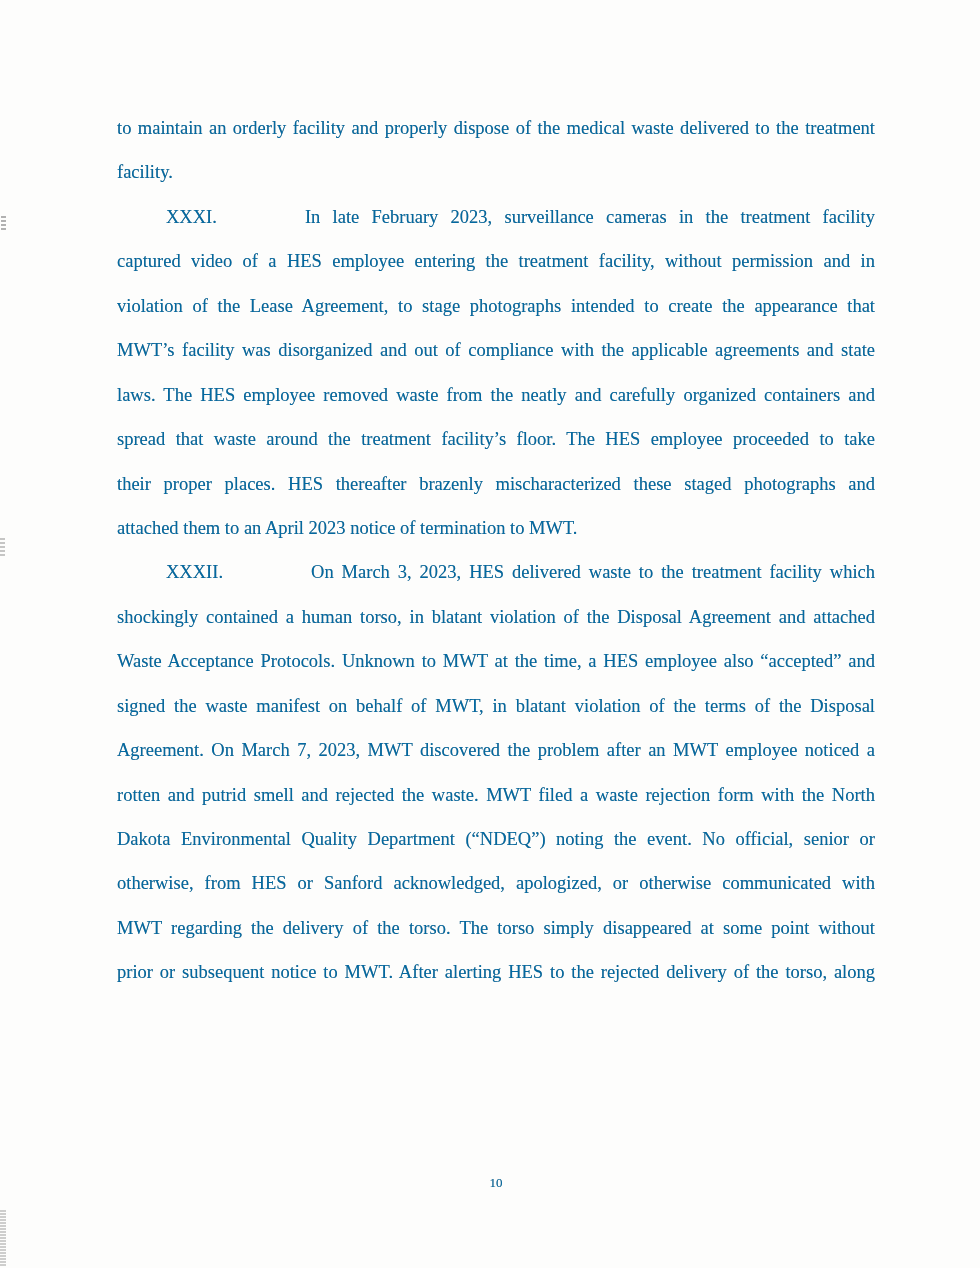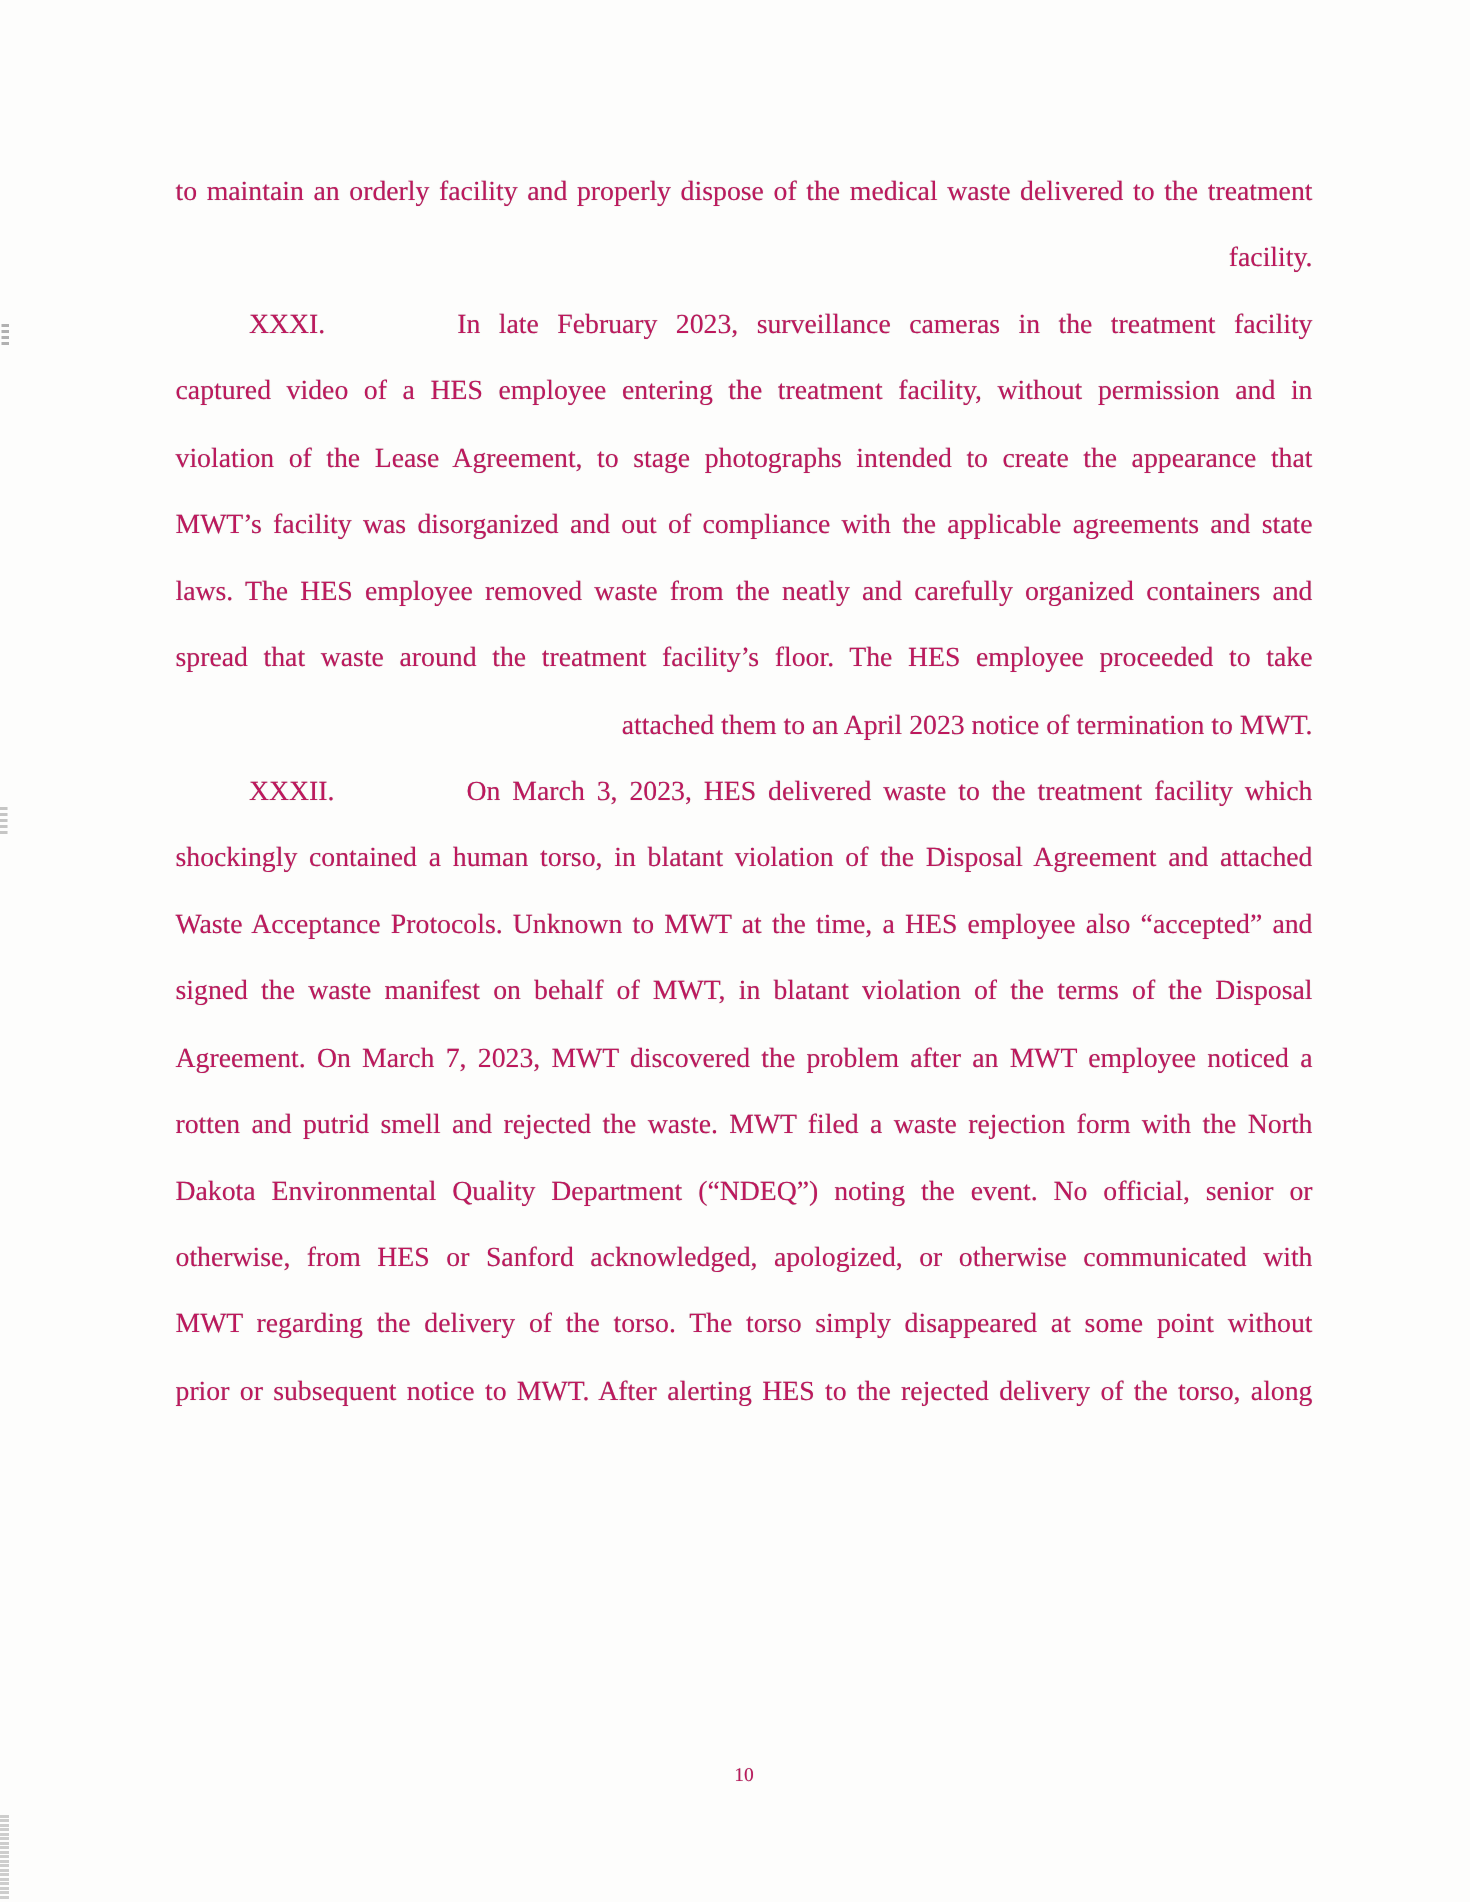--- a/index.html
+++ b/index.html
@@ -3,33 +3,33 @@
 <meta charset="utf-8">
 <style>
   html, body { margin: 0; padding: 0; background: #ffffff; }
   .page {
     position: relative;
     width: 980px;
     height: 1268px;
     background: #fdfdfc;
     overflow: hidden;
     font-family: "Liberation Serif", "DejaVu Serif", serif;
-    color: #be185d;
+    color: #0369a1;
   }
   .text-block {
     position: absolute;
     left: 117px;
     top: 106px;
     width: 758px;
   }
   .line {
     height: 44.45px;
     line-height: 44.45px;
     font-size: 18.5px;
-    text-align: right;
+    text-align: left;
     text-shadow: 0 0 0.6px rgba(25,25,25,0.38);
   }
   .line.just {
     text-align: justify;
     text-align-last: justify;
   }
   .para-num { margin-left: 49px; }
   .after-num { margin-left: 88px; }
   .page-number {
     position: absolute;
@@ -70,20 +70,21 @@
 <div class="page">
   <div class="text-block" id="text-block">
       <div class="line just">to maintain an orderly facility and properly dispose of the medical waste delivered to the treatment</div>
       <div class="line">facility.</div>
       <div class="line just"><span class="para-num">XXXI.</span><span class="after-num">In late February 2023, surveillance cameras in the treatment facility</span></div>
       <div class="line just">captured video of a HES employee entering the treatment facility, without permission and in</div>
       <div class="line just">violation of the Lease Agreement, to stage photographs intended to create the appearance that</div>
       <div class="line just">MWT’s facility was disorganized and out of compliance with the applicable agreements and state</div>
       <div class="line just">laws.  The HES employee removed waste from the neatly and carefully organized containers and</div>
       <div class="line just">spread that waste around the treatment facility’s floor.  The HES employee proceeded to take</div>
+      <div class="line just">their proper places.  HES thereafter brazenly mischaracterized these staged photographs and</div>
       <div class="line">attached them to an April 2023 notice of termination to MWT.</div>
       <div class="line just"><span class="para-num">XXXII.</span><span class="after-num">On March 3, 2023, HES delivered waste to the treatment facility which</span></div>
       <div class="line just">shockingly contained a human torso, in blatant violation of the Disposal Agreement and attached</div>
       <div class="line just">Waste Acceptance Protocols. Unknown to MWT at the time, a HES employee also “accepted” and</div>
       <div class="line just">signed the waste manifest on behalf of MWT, in blatant violation of the terms of the Disposal</div>
       <div class="line just">Agreement.  On March 7, 2023, MWT discovered the problem after an MWT employee noticed a</div>
       <div class="line just">rotten and putrid smell and rejected the waste.  MWT filed a waste rejection form with the North</div>
       <div class="line just">Dakota Environmental Quality Department (“NDEQ”) noting the event.  No official, senior or</div>
       <div class="line just">otherwise, from HES or Sanford acknowledged, apologized, or otherwise communicated with</div>
       <div class="line just">MWT regarding the delivery of the torso.  The torso simply disappeared at some point without</div>

